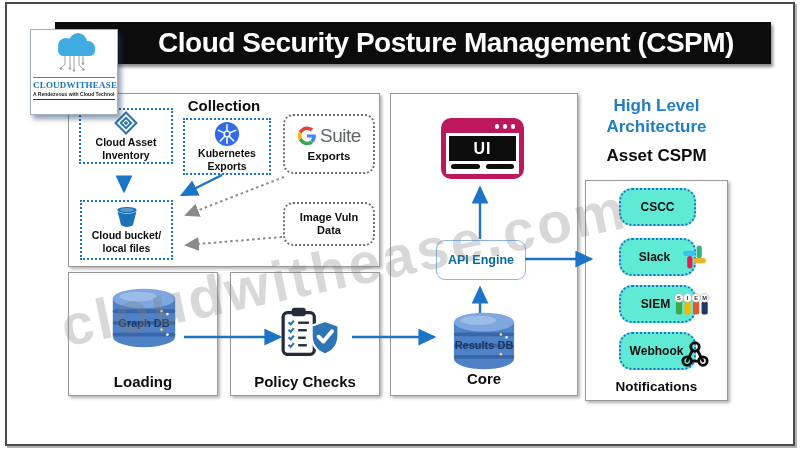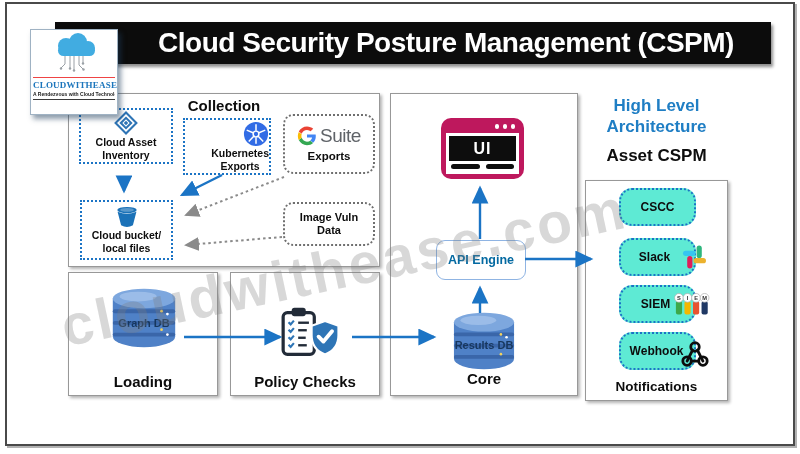--- a/index.html
+++ b/index.html
@@ -156,21 +156,21 @@
           <rect x="10.8" y="10.8" width="8.4" height="8.4" transform="rotate(45 15 15)"></rect>
         </g>
         <rect x="13.2" y="13.2" width="3.6" height="3.6" transform="rotate(45 15 15)" fill="#2e74b5"></rect>
       </svg>
       <div class="node-label">
         <div>Cloud Asset</div>
         <div>Inventory</div>
       </div>
     </div>
 
-    <div class="node dotted-blue" style="left:114px; top:24px; width:88px; height:57px;align-items:flex-end;">
+    <div class="node dotted-blue" style="left:114px; top:24px; width:88px; height:57px;">
       <svg width="26" height="26" viewBox="0 0 28 28">
         <circle cx="14" cy="14" r="13" fill="#326ce5"></circle>
         <g stroke="#fff" stroke-width="1.6" fill="none">
           <line x1="14" y1="3.5" x2="14" y2="10.5"></line>
             <line x1="14" y1="17.5" x2="14" y2="24.5"></line>
           <line x1="4" y1="9.8" x2="10.8" y2="12.6"></line>
             <line x1="24" y1="9.8" x2="17.2" y2="12.6"></line>
           <line x1="6.2" y1="22" x2="11.6" y2="16.4"></line>
             <line x1="21.8" y1="22" x2="16.4" y2="16.4"></line>
           <circle cx="14" cy="14" r="3.1"></circle>

